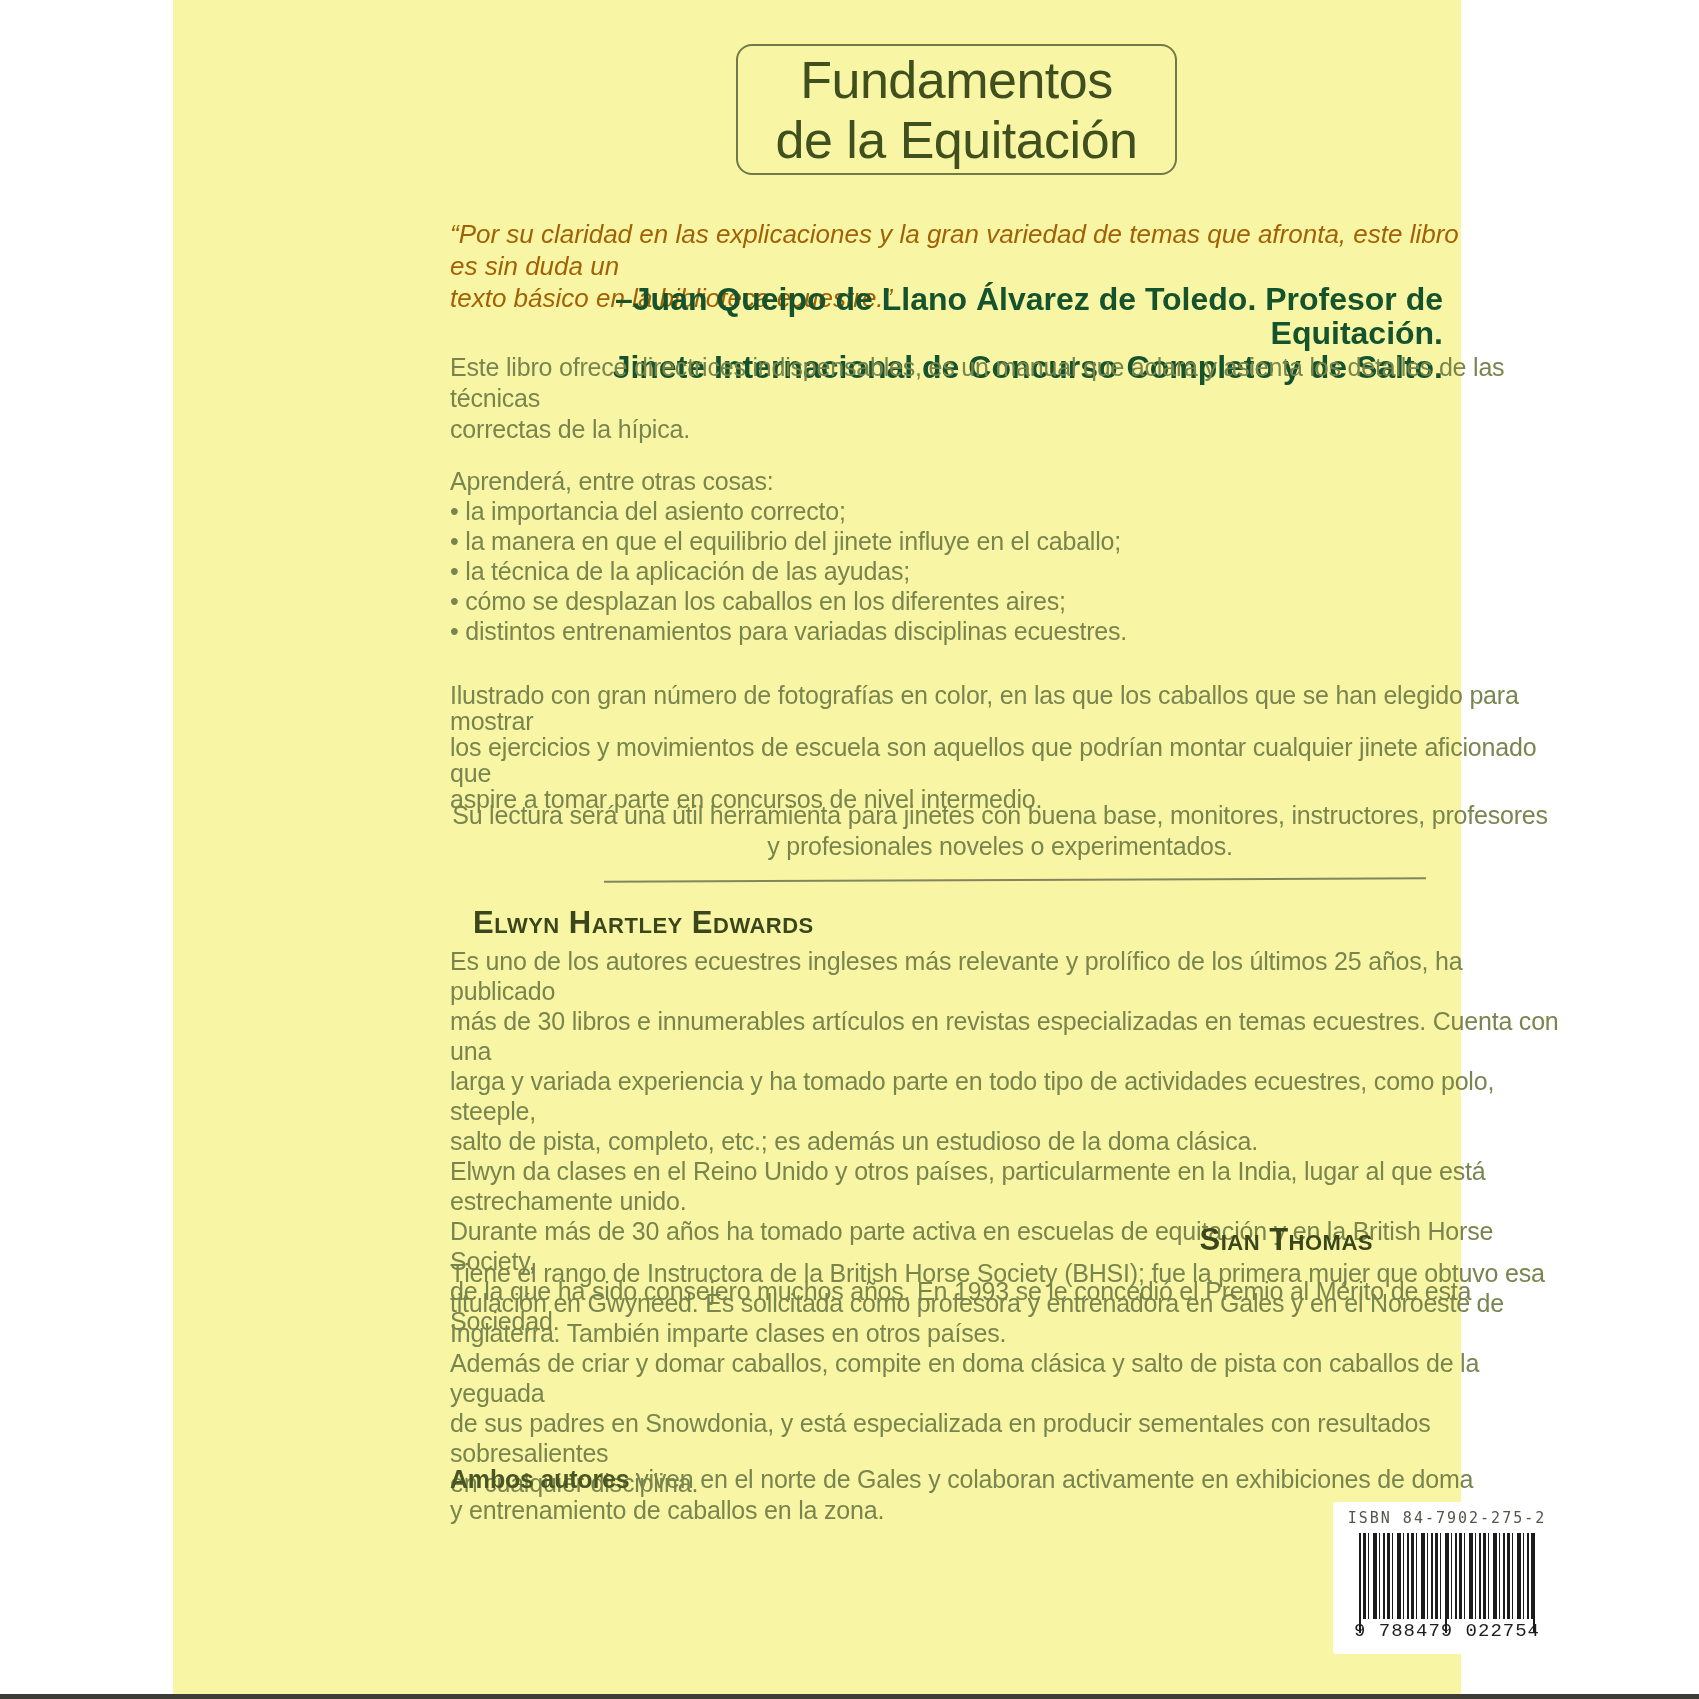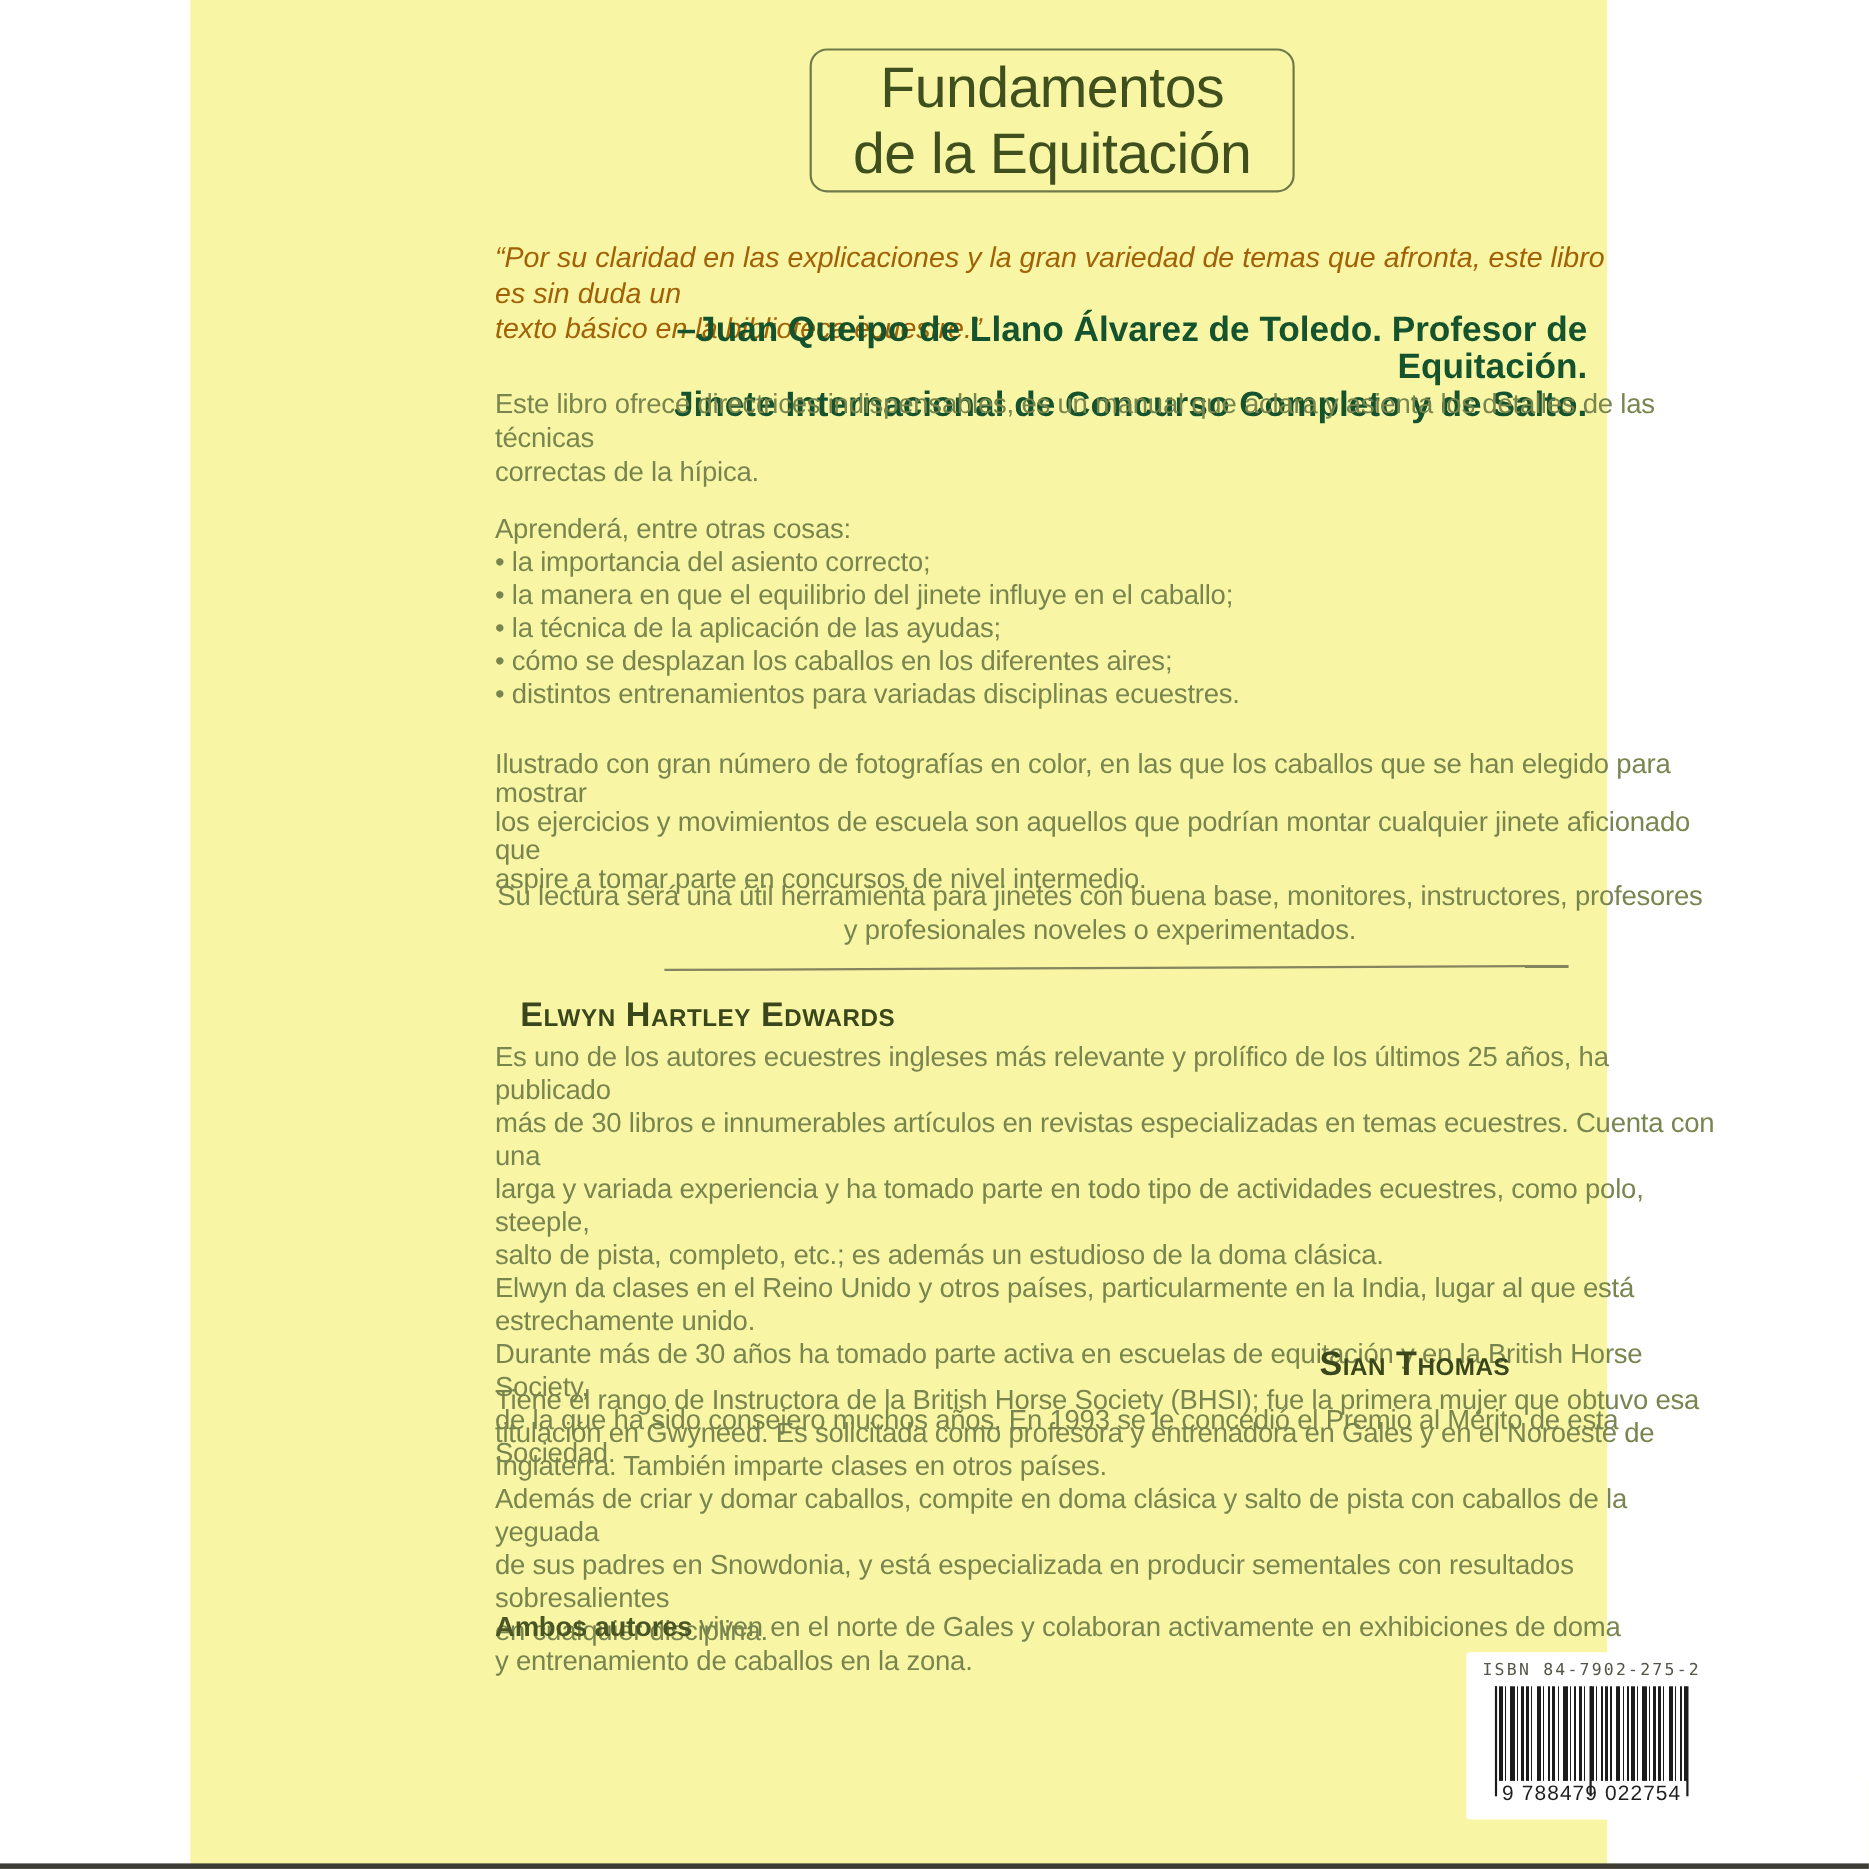--- a/index.html
+++ b/index.html
@@ -67,21 +67,21 @@
       #1c1c1c 9px 10px,#ffffff 10px 14px,
       #1c1c1c 14px 18px,#ffffff 18px 20px,
       #1c1c1c 20px 21px,#ffffff 21px 24px);
   }
   .guard{position:absolute;top:31px;width:2px;height:100px;background:#1c1c1c;}
   .guard.g1{left:26px;}
   .guard.g2{left:112px;}
   .guard.g3{left:200px;}
   .barcode-digits{
     position:absolute;left:0;top:118px;width:100%;text-align:center;
-    font-family:Liberation Sans, sans-serif;font-size:19px;letter-spacing:1px;
+    font-family:Liberation Mono, monospace;font-size:19px;letter-spacing:1px;
     color:#1e1e1e;background:transparent;
   }
 </style>
 </head>
 <body>
 
 <div class="page">
 
   <div class="title-box">Fundamentos
 de la Equitación</div>

